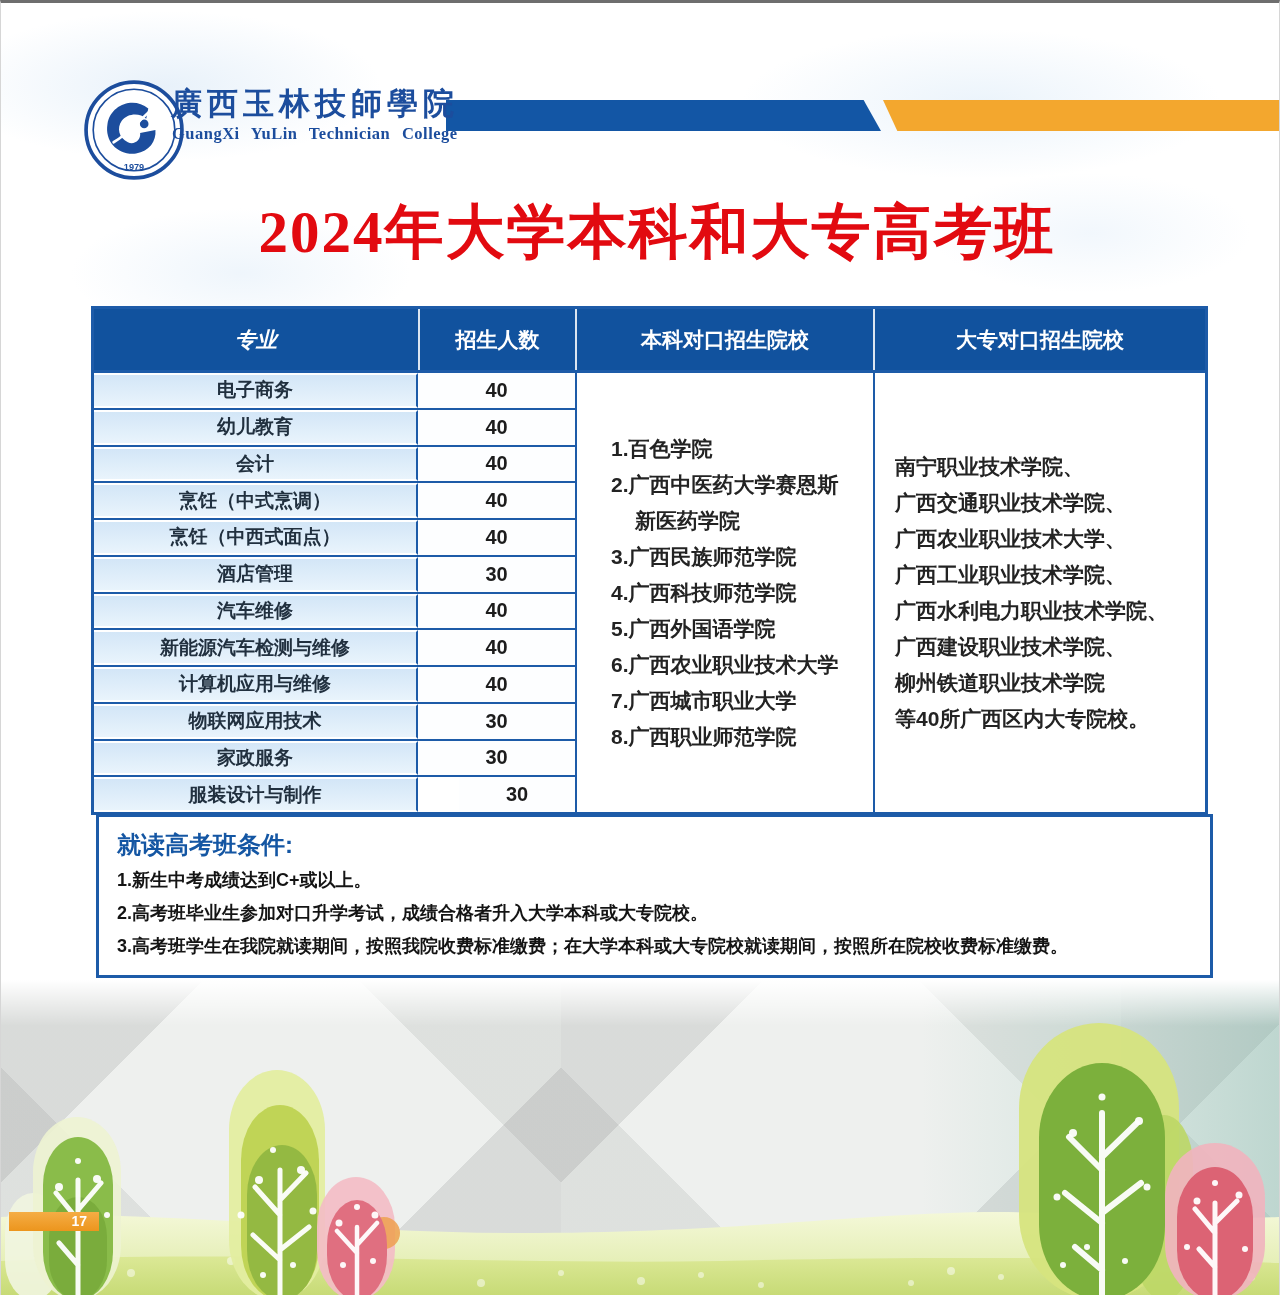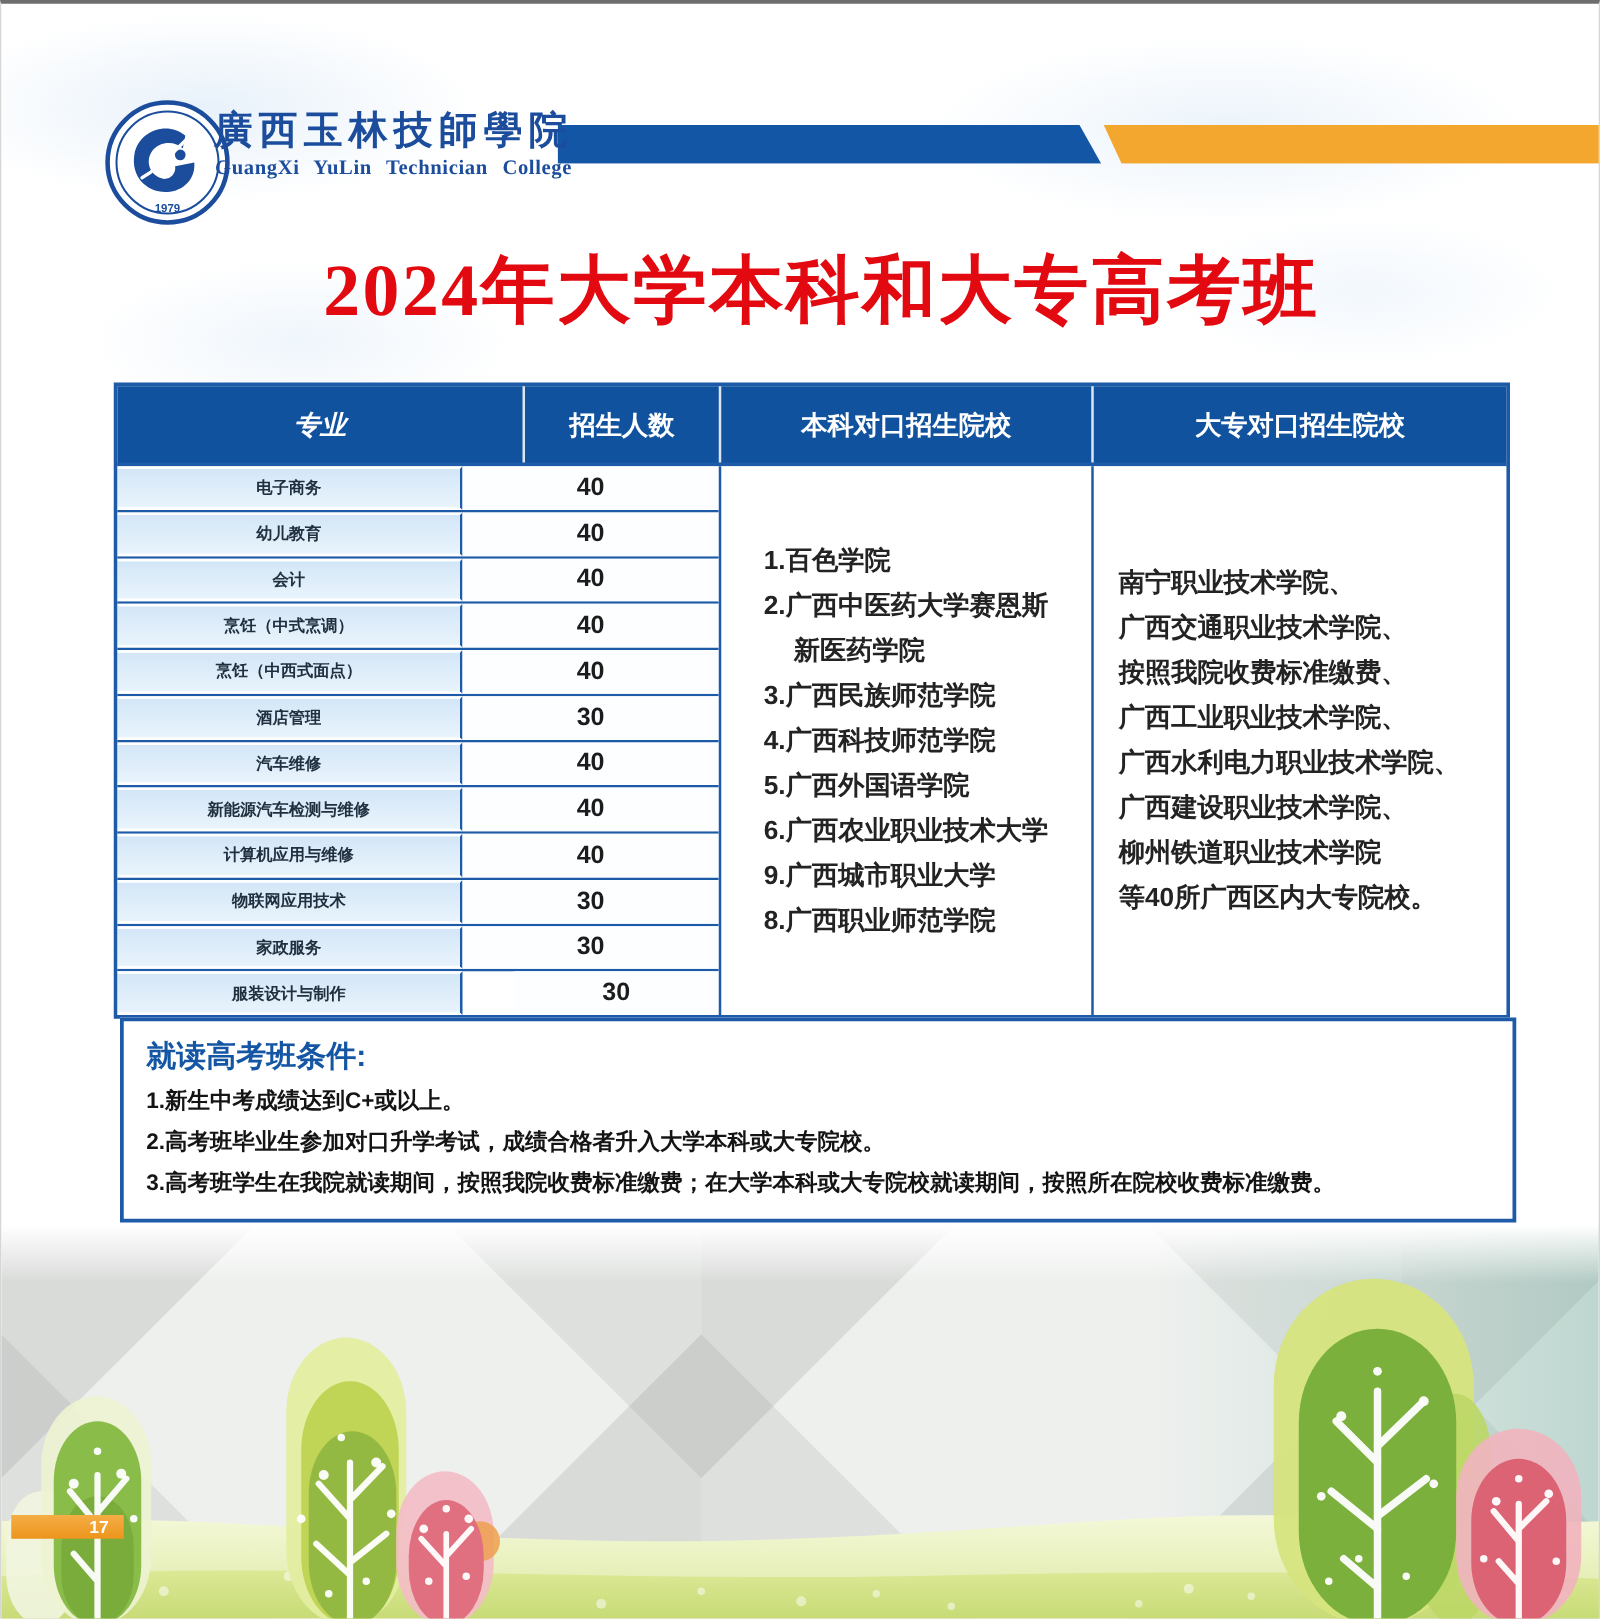--- a/index.html
+++ b/index.html
@@ -37,23 +37,23 @@
   .th+.th{border-left:2px solid rgba(255,255,255,.85);}
   .w1{width:324px;flex:none;font-style:italic;}
   .w2{width:157px;flex:none;}
   .w3{width:298px;flex:none;}
   .w4{flex:1;}
   .t-body{flex:1;display:flex;min-height:0;}
   .left-cols{width:481px;flex:none;display:flex;flex-direction:column;}
   .t-row{flex:1;display:flex;border-bottom:2px solid #1d5ba8;box-sizing:border-box;}
   .t-row:last-child{border-bottom:none;gap:41px;}
   .td{box-sizing:border-box;display:flex;align-items:center;justify-content:center;}
-  .td.major{width:276px;flex:none;background:linear-gradient(#d3e6f7,#e9f4fc);
+  .td.major{width:324px;flex:none;background:linear-gradient(#d3e6f7,#e9f4fc);
            border-top:2px solid #fff;border-bottom:2px solid #fff;border-right:2px solid #1d5ba8;
-           font-size:13px;font-weight:600;color:#21303f;}
+           font-size:19px;font-weight:600;color:#21303f;}
   .td.count{flex:1;background:#fdfeff;font-size:20px;font-weight:600;color:#1c1c1c;}
   .td.merged{flex:none;border-left:2px solid #1d5ba8;background:#fff;flex-direction:column;
            align-items:flex-start;justify-content:center;}
   .td.benke{width:298px;padding-left:34px;}
   .td.dazhuan{flex:1;padding-left:20px;}
   .clg-line{font-size:21px;font-weight:600;color:#232323;line-height:36px;white-space:nowrap;}
   .clg-line.cont{padding-left:24px;}
 
   
   .cond-box{position:absolute;left:95px;top:811px;width:1117px;height:164px;z-index:2;
@@ -162,27 +162,27 @@
           </div>
       </div>
       <div class="td merged benke">
         <div class="clg-line">1.百色学院</div>
         <div class="clg-line">2.广西中医药大学赛恩斯</div>
         <div class="clg-line cont">新医药学院</div>
         <div class="clg-line">3.广西民族师范学院</div>
         <div class="clg-line">4.广西科技师范学院</div>
         <div class="clg-line">5.广西外国语学院</div>
         <div class="clg-line">6.广西农业职业技术大学</div>
-        <div class="clg-line">9.广西城市职业大学</div>
+        <div class="clg-line">7.广西城市职业大学</div>
         <div class="clg-line">8.广西职业师范学院</div>
       </div>
       <div class="td merged dazhuan">
         <div class="clg-line">南宁职业技术学院、</div>
         <div class="clg-line">广西交通职业技术学院、</div>
-        <div class="clg-line">按照我院收费标准缴费、</div>
+        <div class="clg-line">广西农业职业技术大学、</div>
         <div class="clg-line">广西工业职业技术学院、</div>
         <div class="clg-line">广西水利电力职业技术学院、</div>
         <div class="clg-line">广西建设职业技术学院、</div>
         <div class="clg-line">柳州铁道职业技术学院</div>
         <div class="clg-line">等40所广西区内大专院校。</div>
       </div>
     </div>
   </div>
 
   <div class="cond-box">

